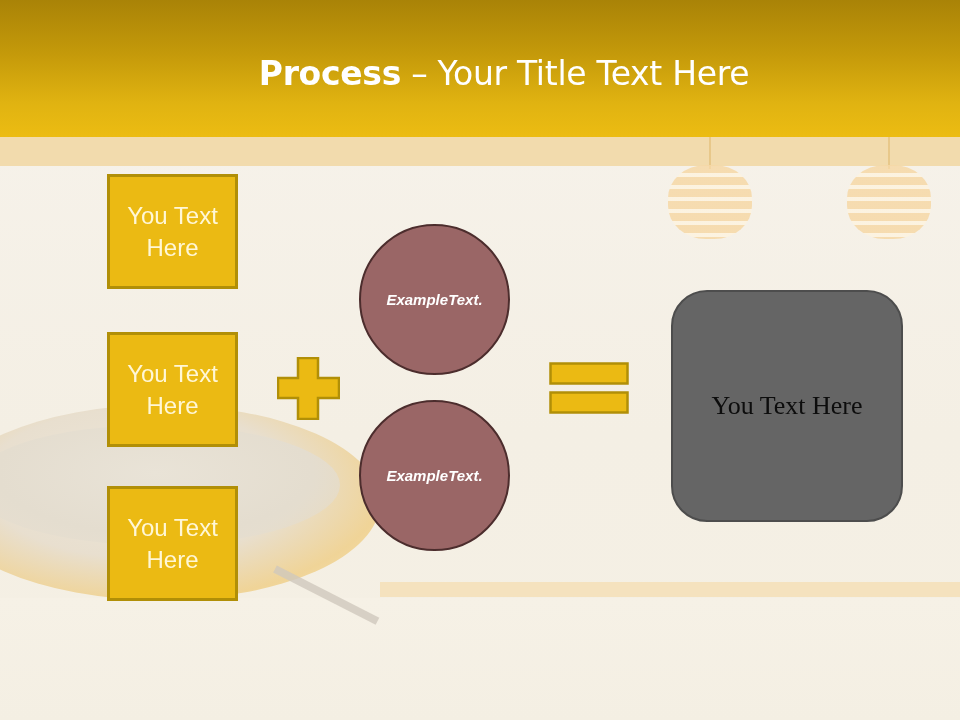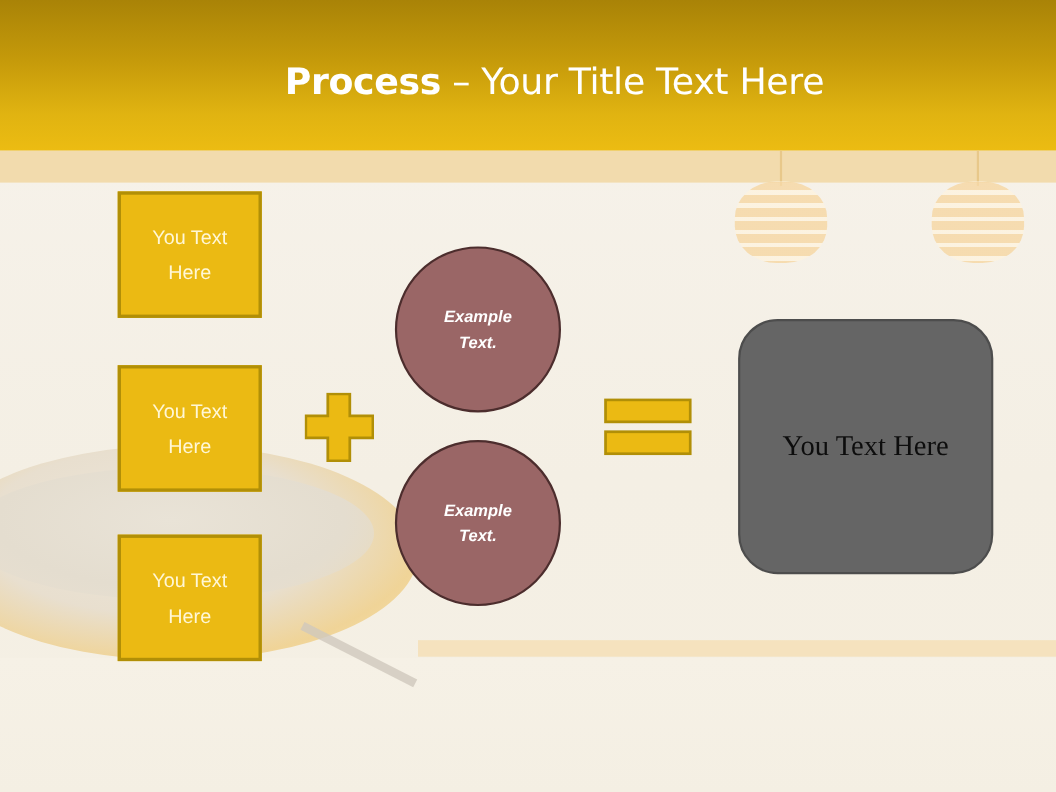--- a/index.html
+++ b/index.html
@@ -38,34 +38,34 @@
   .lamp { position: absolute; top: 137px; width: 84px; height: 104px; }
   .lamp .cord { position: absolute; left: 41px; top: 0; width: 2px; height: 32px; background: #e8c88a; }
   .lamp .shade { position: absolute; left: 0; top: 28px; width: 84px; height: 74px; border-radius: 45%;
     background: repeating-linear-gradient(to bottom, #f6d8a6 0px, #f6d8a6 8px, #fdf3df 8px, #fdf3df 12px);
     opacity: 0.85; }
 
   
   .ybox {
     position: absolute; left: 107px; width: 125px; height: 109px;
     background: #ebba13; border: 3px solid #b18f07; box-sizing: content-box;
-    color: #fff7d6; font-size: 18px; line-height: 32px; text-align: center;
+    color: #fff7d6; font-size: 24px; line-height: 32px; text-align: center;
     display: flex; align-items: center; justify-content: center; flex-direction: column;
     font-family: "Liberation Sans", sans-serif;
   }
   .ybox span { display: block; }
 
   .plus { position: absolute; left: 277px; top: 357px; width: 63px; height: 63px; }
   .equals { position: absolute; left: 549px; top: 362px; width: 80px; height: 52px; }
 
   .circle {
     position: absolute; left: 359px; width: 147px; height: 147px; border-radius: 50%;
     background: #9a6666; border: 2px solid #4c2d2d;
     color: #ffffff; font-weight: bold; font-style: italic; font-size: 15px; line-height: 23px;
-    text-align: center; display: flex; flex-direction: column; align-items: center; justify-content: center;
+    text-align: center; display: flex; flex-direction: row; align-items: center; justify-content: center;
     font-family: "Liberation Sans", sans-serif;
   }
   .result {
     position: absolute; left: 671px; top: 290px; width: 228px; height: 228px;
     border-radius: 36px; background: #656565; border: 2px solid #4d4d4d;
     color: #0d0d0d; font-size: 26px; display: flex; align-items: center; justify-content: center;
     font-family: Liberation Serif, serif;
   }
 </style>
 </head>

